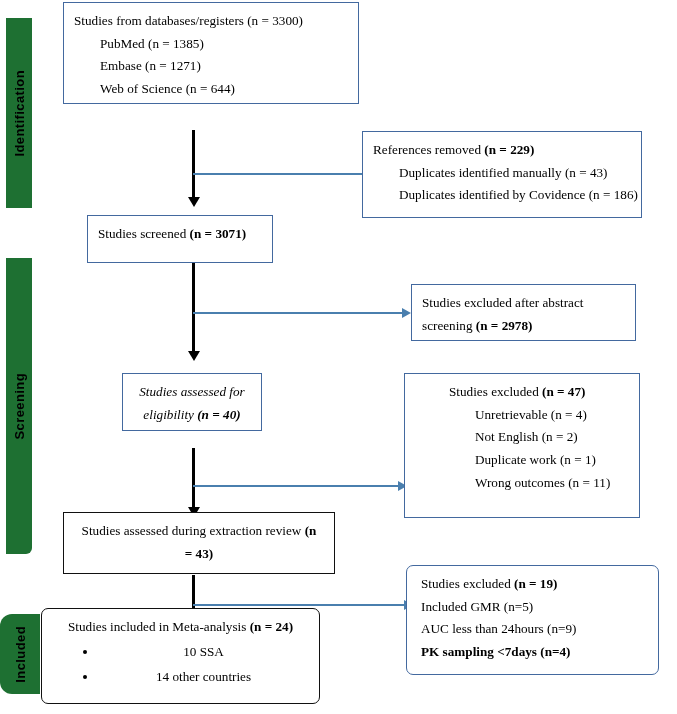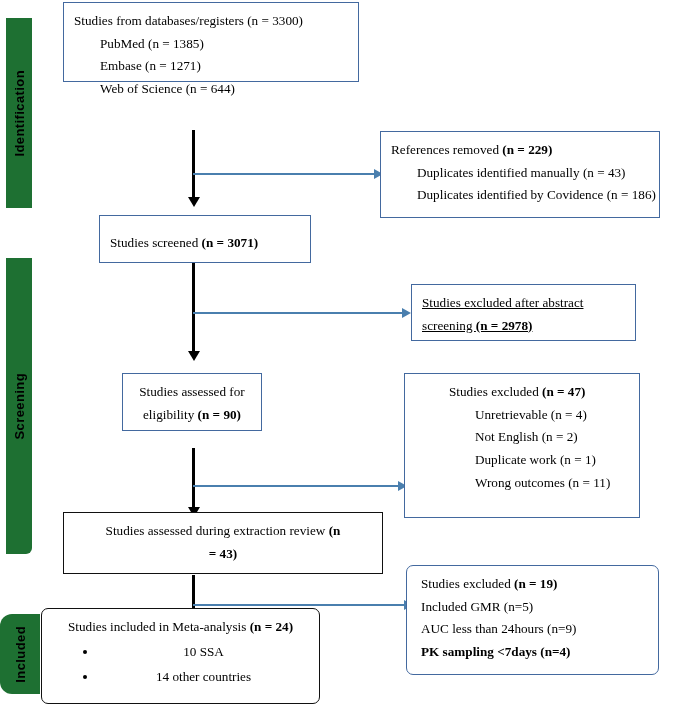--- a/index.html
+++ b/index.html
@@ -117,56 +117,56 @@
 
   <div class="v-arrow" style="left:192px; top:262px; height:90px;"></div>
   <div class="h-arrow" style="left:193px; top:312px; width:210px;"></div>
 
   <div class="v-arrow" style="left:192px; top:448px; height:60px;"></div>
   <div class="h-arrow" style="left:193px; top:485px; width:206px;"></div>
 
   <div class="v-arrow" style="left:192px; top:575px; height:48px;"></div>
   <div class="h-arrow" style="left:193px; top:604px; width:212px;"></div>
 
-  <div class="box" style="left:63px; top:2px; width:296px; height:80px;">
+  <div class="box" style="left:63px; top:2px; width:296px; height:102px;">
     <div class="ttl">Studies from databases/registers (n = 3300)</div>
     <div class="sub">PubMed (n = 1385)</div>
     <div class="sub">Embase (n = 1271)</div>
     <div class="sub">Web of Science (n = 644)</div>
   </div>
 
-  <div class="box" style="left:380px; top:131px; width:280px; height:87px;">
+  <div class="box" style="left:362px; top:131px; width:280px; height:87px;">
     <div class="ttl"><span>References removed </span><b>(n = 229)</b></div>
     <div class="sub">Duplicates identified manually (n = 43)</div>
     <div class="sub">Duplicates identified by Covidence (n = 186)</div>
   </div>
 
-  <div class="box" style="left:99px; top:215px; width:212px; height:48px; display:flex; align-items:flex-end;">
+  <div class="box" style="left:87px; top:215px; width:186px; height:48px; display:flex; align-items:flex-start;">
     <div class="ttl"><span>Studies screened </span><b>(n = 3071)</b></div>
   </div>
 
-  <div class="box justify" style="left:411px; top:284px; width:225px; height:57px;text-decoration:underline;">
+  <div class="box justify" style="left:411px; top:284px; width:225px; height:57px;">
     <div>Studies excluded after abstract</div>
     <div style="text-align:left;"><span>screening </span><b>(n = 2978)</b></div>
   </div>
 
-  <div class="box center" style="left:122px; top:373px; width:140px; height:58px;">
+  <div class="box center" style="left:122px; top:373px; width:140px; height:58px;font-style:italic;">
     <div>Studies assessed for</div>
-    <div><span>eligibility </span><b>(n = 90)</b></div>
+    <div><span>eligibility </span><b>(n = 40)</b></div>
   </div>
 
   <div class="box" style="left:404px; top:373px; width:236px; height:145px;padding-left:44px;">
     <div class="ttl"><span>Studies excluded </span><b>(n = 47)</b></div>
     <div class="sub">Unretrievable (n = 4)</div>
     <div class="sub">Not English (n = 2)</div>
     <div class="sub">Duplicate work (n = 1)</div>
     <div class="sub">Wrong outcomes (n = 11)</div>
   </div>
 
-  <div class="box black-border center" style="left:63px; top:512px; width:320px; height:62px;">
+  <div class="box black-border center" style="left:63px; top:512px; width:272px; height:62px;">
     <div><span>Studies assessed during extraction review </span><b>(n</b></div>
     <div><b>= 43)</b></div>
   </div>
 
   <div class="box rounded" style="left:406px; top:565px; width:253px; height:110px; padding-left:14px;">
     <div class="ttl"><span> Studies excluded </span><b>(n = 19)</b></div>
     <div class="ttl">Included GMR (n=5)</div>
     <div class="ttl">AUC less than 24hours (n=9)</div>
     <div class="ttl"><b>PK sampling &lt;7days (n=4)</b></div>
   </div>

